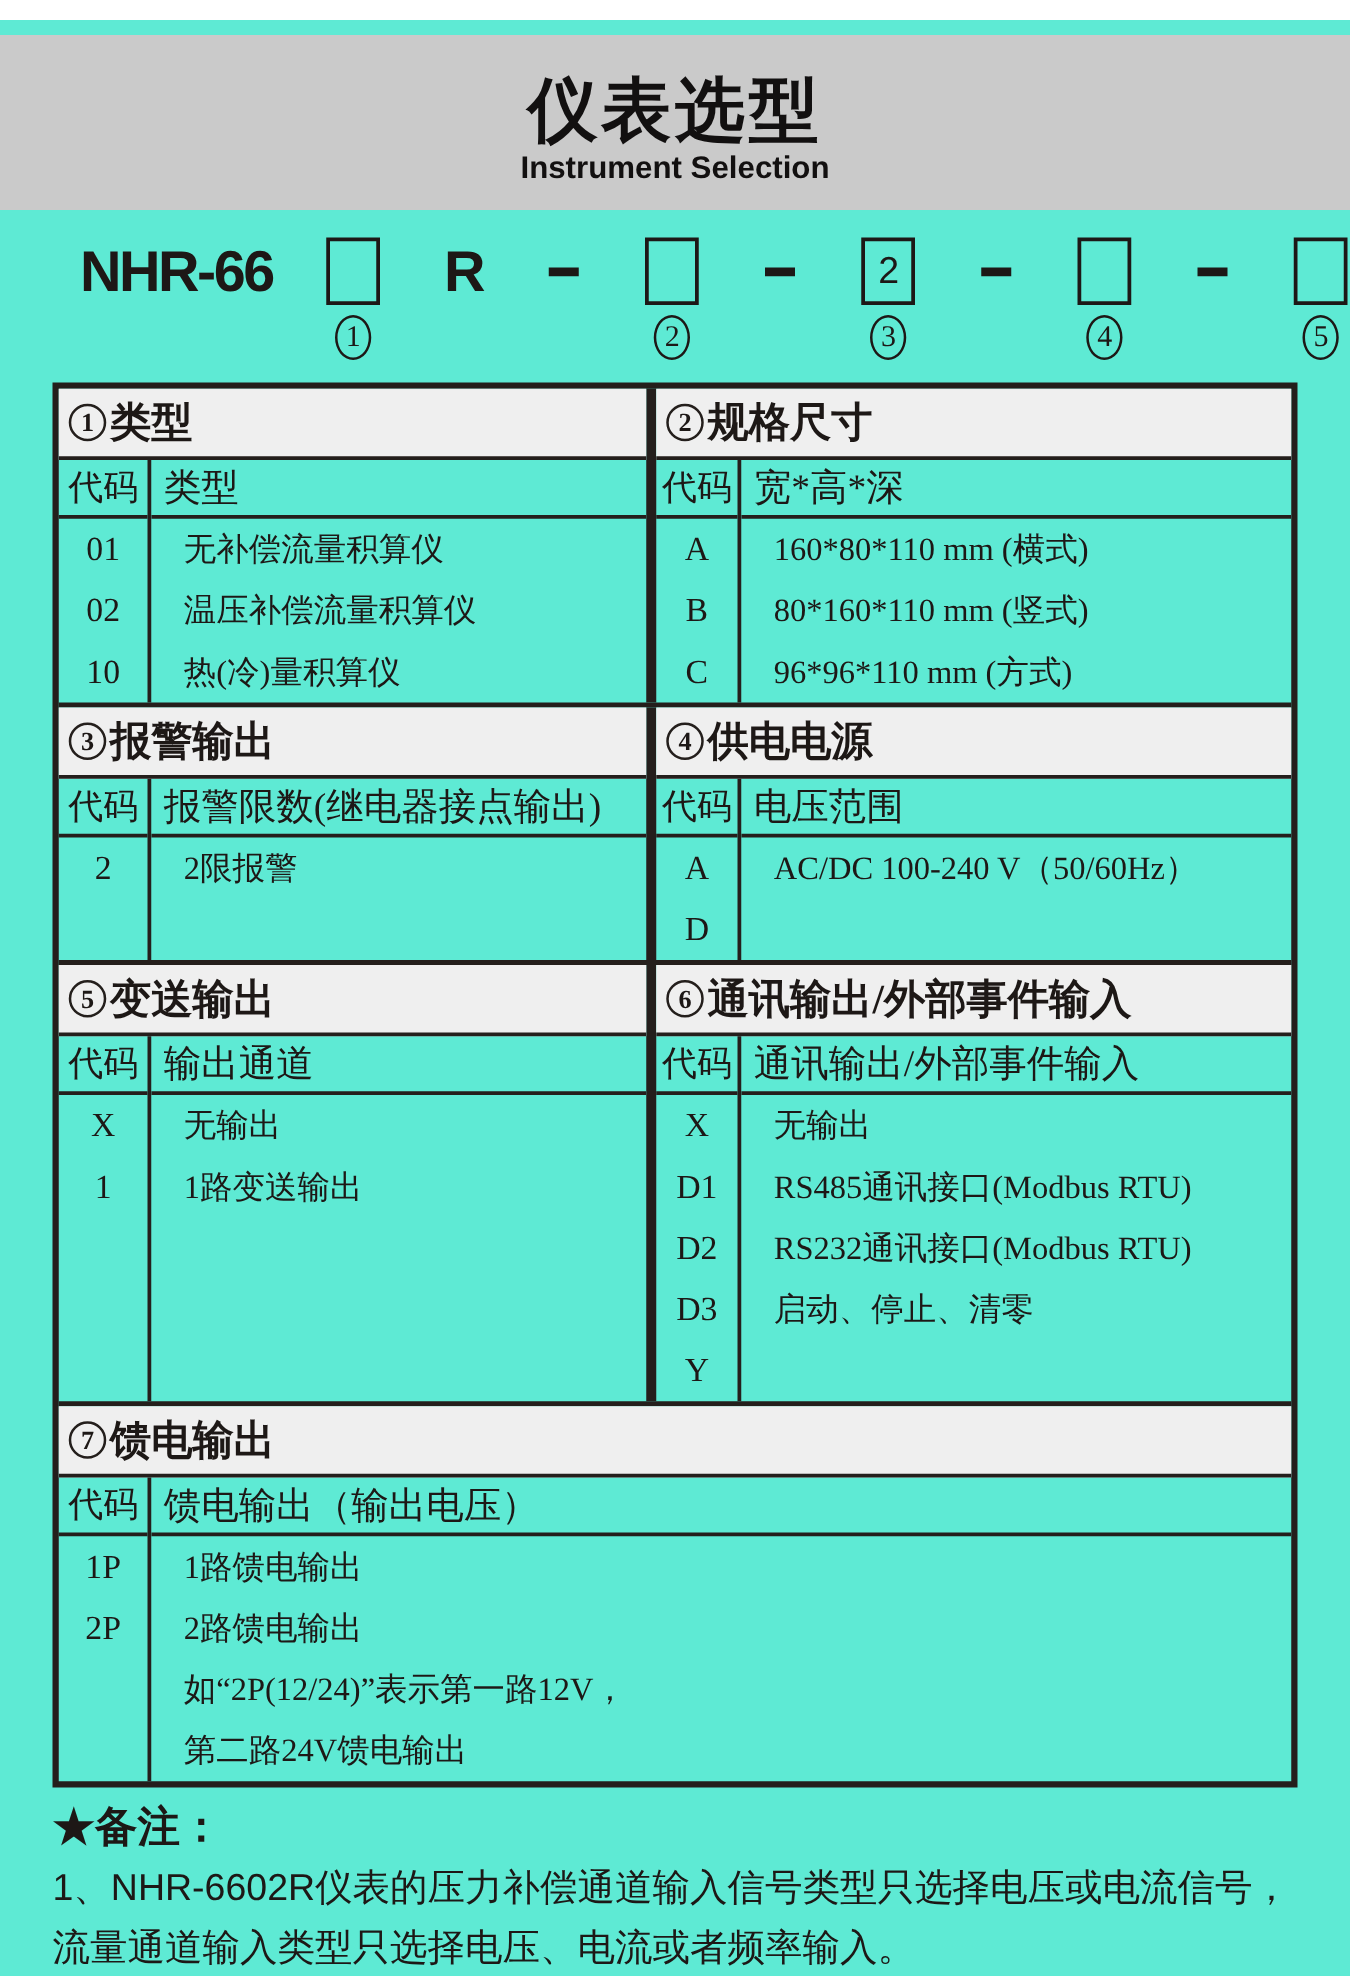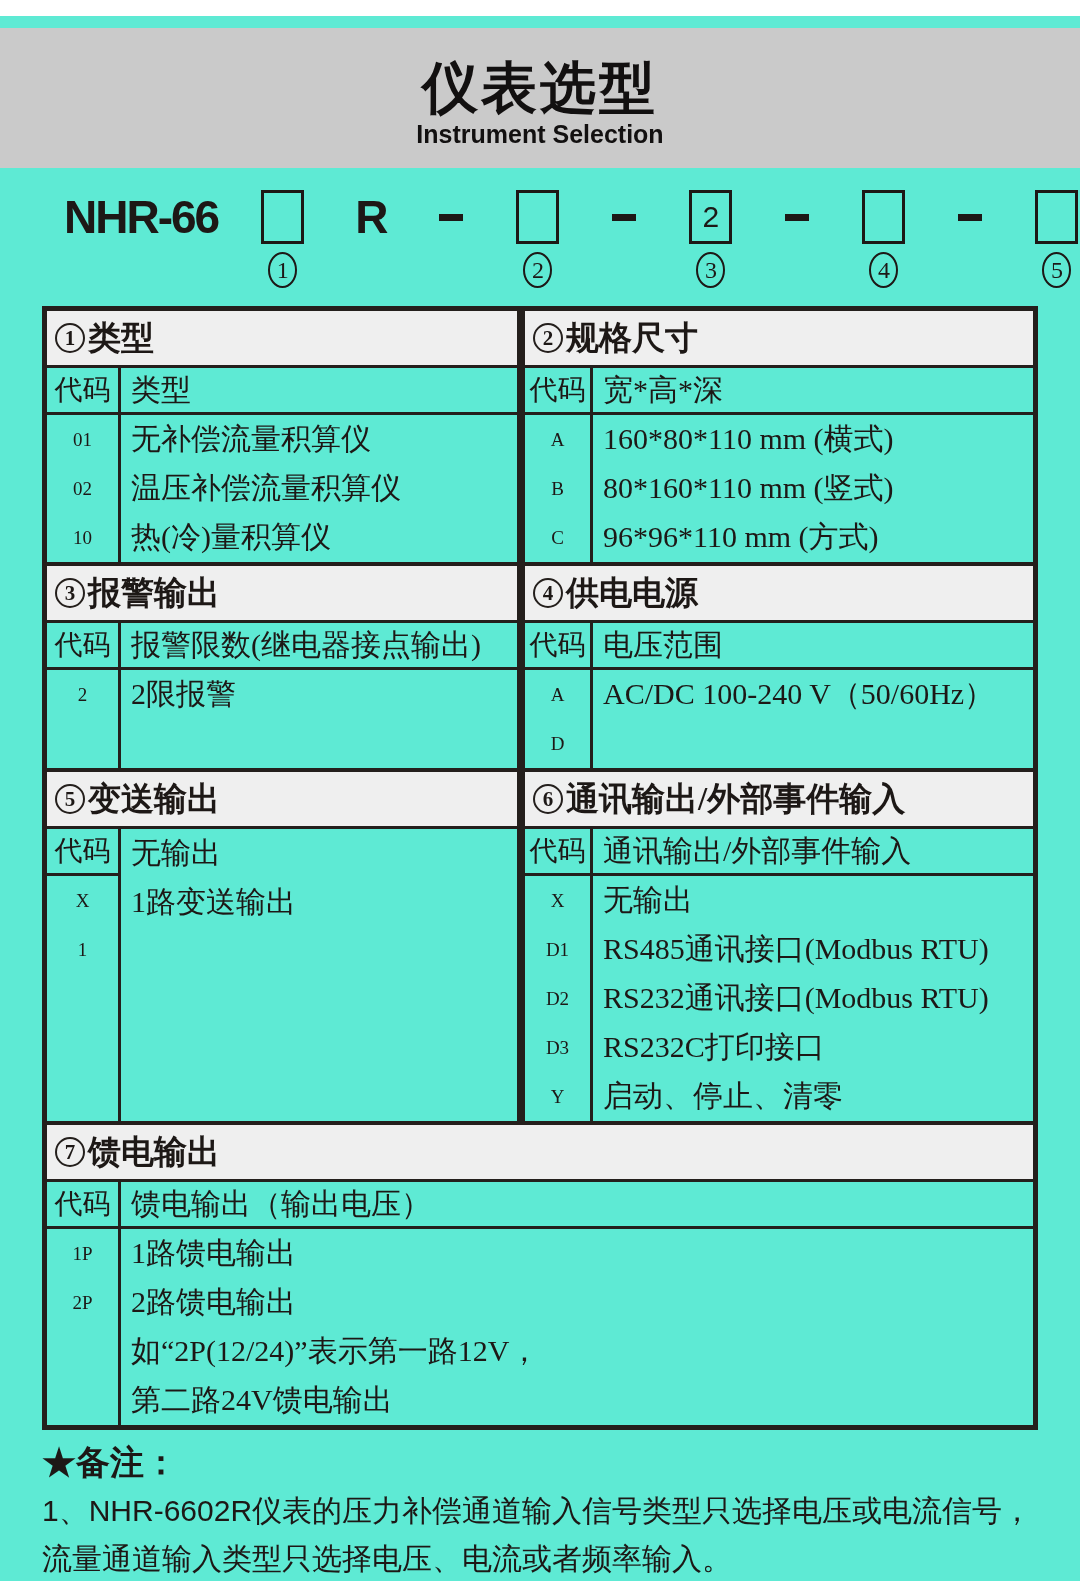--- a/index.html
+++ b/index.html
@@ -117,35 +117,35 @@
   .half-right .code-col { width:68px; }
   .code-head {
     height:47px;
     border-bottom:3px solid #241f1c;
     display:flex; align-items:center; justify-content:center;
     font-size:28px; white-space:nowrap; overflow:hidden;
   }
   .code-cell {
     height:49px;
     display:flex; align-items:center; justify-content:center;
-    font-size:19px;
+    font-size:27px;
   }
   .content-col { flex:1; display:flex; flex-direction:column; overflow:hidden; }
   .content-head {
     height:47px;
     border-bottom:3px solid #241f1c;
     display:flex; align-items:center;
     padding-left:10px;
     font-size:30px; white-space:nowrap; overflow:hidden;
   }
   .content-cell {
     height:49px;
     display:flex; align-items:center;
-    padding-left:10px;
-    font-size:30px; white-space:nowrap; overflow:hidden;
+    padding-left:26px;
+    font-size:26px; white-space:nowrap; overflow:hidden;
   }
 
   
   .notes { margin:12px 0 0 42px; width:1010px; }
   .remark-title { font-size:34px; font-weight:700; line-height:40px; }
   .note-line { margin-top:10px; font-size:30px; line-height:38px; font-weight:500; white-space:nowrap; }
 </style>
 </head>
 <body>
 
@@ -290,20 +290,21 @@
           <span class="sec-num">5</span>
           <span>变送输出</span>
         </div>
         <div class="band-body">
           <div class="code-col">
             <div class="code-head">代码</div>
             <div class="code-cell">X</div>
             <div class="code-cell">1</div>
           </div>
           <div class="content-col">
+            <div class="content-head">输出通道</div>
             <div class="content-cell">无输出</div>
             <div class="content-cell">1路变送输出</div>
           </div>
         </div>
       </div>
       <div class="half-right">
         <div class="sec-header">
           <span class="sec-num">6</span>
           <span>通讯输出/外部事件输入</span>
         </div>
@@ -314,21 +315,20 @@
             <div class="code-cell">D1</div>
             <div class="code-cell">D2</div>
             <div class="code-cell">D3</div>
             <div class="code-cell">Y</div>
           </div>
           <div class="content-col">
             <div class="content-head">通讯输出/外部事件输入</div>
             <div class="content-cell">无输出</div>
             <div class="content-cell">RS485通讯接口(Modbus RTU)</div>
             <div class="content-cell">RS232通讯接口(Modbus RTU)</div>
-            <div class="content-cell">RS232C打印接口</div>
             <div class="content-cell">启动、停止、清零</div>
           </div>
         </div>
       </div>
     </div>
 
     <div class="band">
       <div class="full-width">
         <div class="sec-header">
           <span class="sec-num">7</span>

